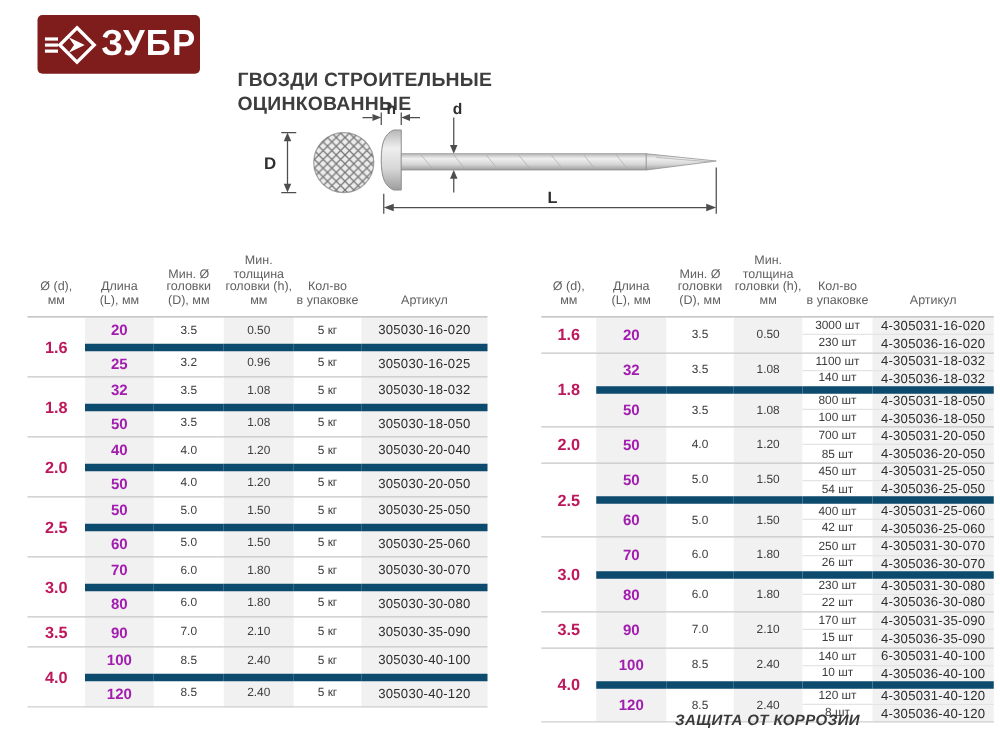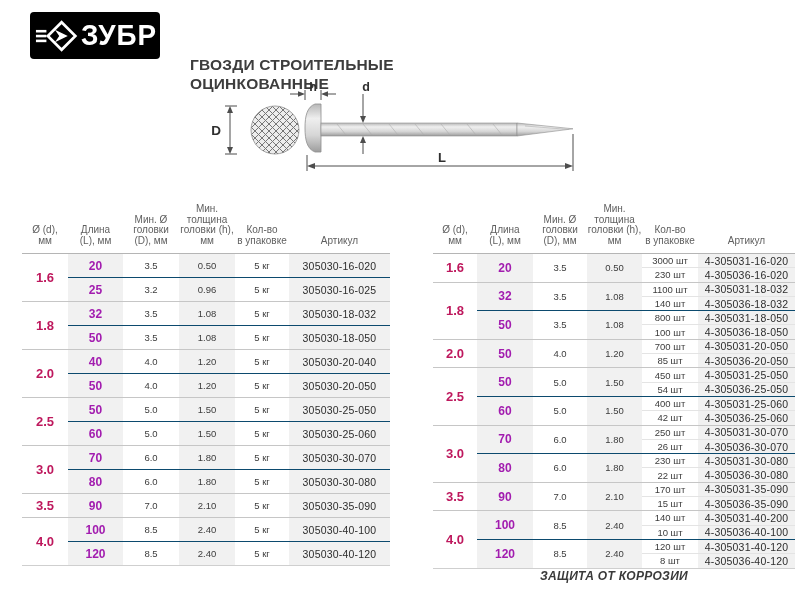--- a/index.html
+++ b/index.html
@@ -1,20 +1,20 @@
 <!DOCTYPE html>
 <html><head>
 <meta charset="utf-8">
 <style>
   html,body{margin:0;padding:0;background:#fff;}
   .page{position:relative;width:800px;height:600px;background:#fff;overflow:hidden;
         font-family:"Liberation Sans",sans-serif;}
 
   
-  .logo{position:absolute;left:30px;top:12px;width:130px;height:47px;background:#000000;
+  .logo{position:absolute;left:30px;top:12px;width:130px;height:47px;background:#7f1d1d;
         border-radius:4px;display:flex;align-items:center;}
   .logo svg{margin-left:5px;}
   .logo-text{color:#fff;font-weight:bold;font-size:29px;letter-spacing:1px;
              transform:scaleX(.96);transform-origin:left center;margin-left:2px;}
   .title{position:absolute;left:190px;top:15px;font-weight:bold;font-size:15.5px;
          line-height:19px;color:#3d3d3d;white-space:pre-line;letter-spacing:.2px;margin-top:40px;}
 
   
   .diagram{position:absolute;left:185px;top:82px;}
 
@@ -32,21 +32,21 @@
   .t-left .col0{width:46px}.t-left .col1{width:55px}.t-left .col2{width:56px}
   .t-left .col3{width:56px}.t-left .col4{width:54px}.t-left .col5{width:101px}
   .t-right .col0{width:44px}.t-right .col1{width:56px}.t-right .col2{width:54px}
   .t-right .col3{width:55px}.t-right .col4{width:56px}.t-right .col5{width:97px}
   td.c-len,td.c-hh,td.c-sku{background:#f1f1f1;}
   td.c-dia{font-weight:bold;font-size:13px;color:#be185d;}
   td.c-len{font-weight:bold;font-size:12px;color:#a21caf;}
   td.c-hd,td.c-hh,td.c-qty{font-size:9.5px;color:#3c3c3c;}
   td.c-sku{font-size:10.5px;color:#2d2d2d;letter-spacing:.2px;}
   td.g-top{border-top:1px solid #c6c6c6;}
-  td.r-top{border-top:1px solid #0c4a6e;text-align:center;}
+  td.r-top{border-top:6px solid #0c4a6e;text-align:center;}
   td.p-top{border-top:1px solid #e4e4e4;}
 
   .footer{position:absolute;top:569px;font-weight:bold;font-size:12px;color:#3a3a3a;
           text-align:center;letter-spacing:.3px;}
   .f-left{left:22px;width:368px;}
   .f-right{left:433px;width:362px;font-style:italic;}
 </style>
 </head>
 <body>
 
@@ -376,21 +376,21 @@
         <tr>
           <td class="c-qty p-top">15 шт</td>
           <td class="c-sku p-top">4-305036-35-090</td>
         </tr>
         <tr>
           <td class="c-dia g-top" rowspan="4">4.0</td>
           <td class="c-len g-top" rowspan="2">100</td>
           <td class="c-hd g-top" rowspan="2">8.5</td>
           <td class="c-hh g-top" rowspan="2">2.40</td>
           <td class="c-qty g-top">140 шт</td>
-          <td class="c-sku g-top">4-305031-40-200</td>
+          <td class="c-sku g-top">6-305031-40-100</td>
         </tr>
         <tr>
           <td class="c-qty p-top">10 шт</td>
           <td class="c-sku p-top">4-305036-40-100</td>
         </tr>
         <tr>
           <td class="c-len r-top" rowspan="2">120</td>
           <td class="c-hd r-top" rowspan="2">8.5</td>
           <td class="c-hh r-top" rowspan="2">2.40</td>
           <td class="c-qty r-top">120 шт</td>

